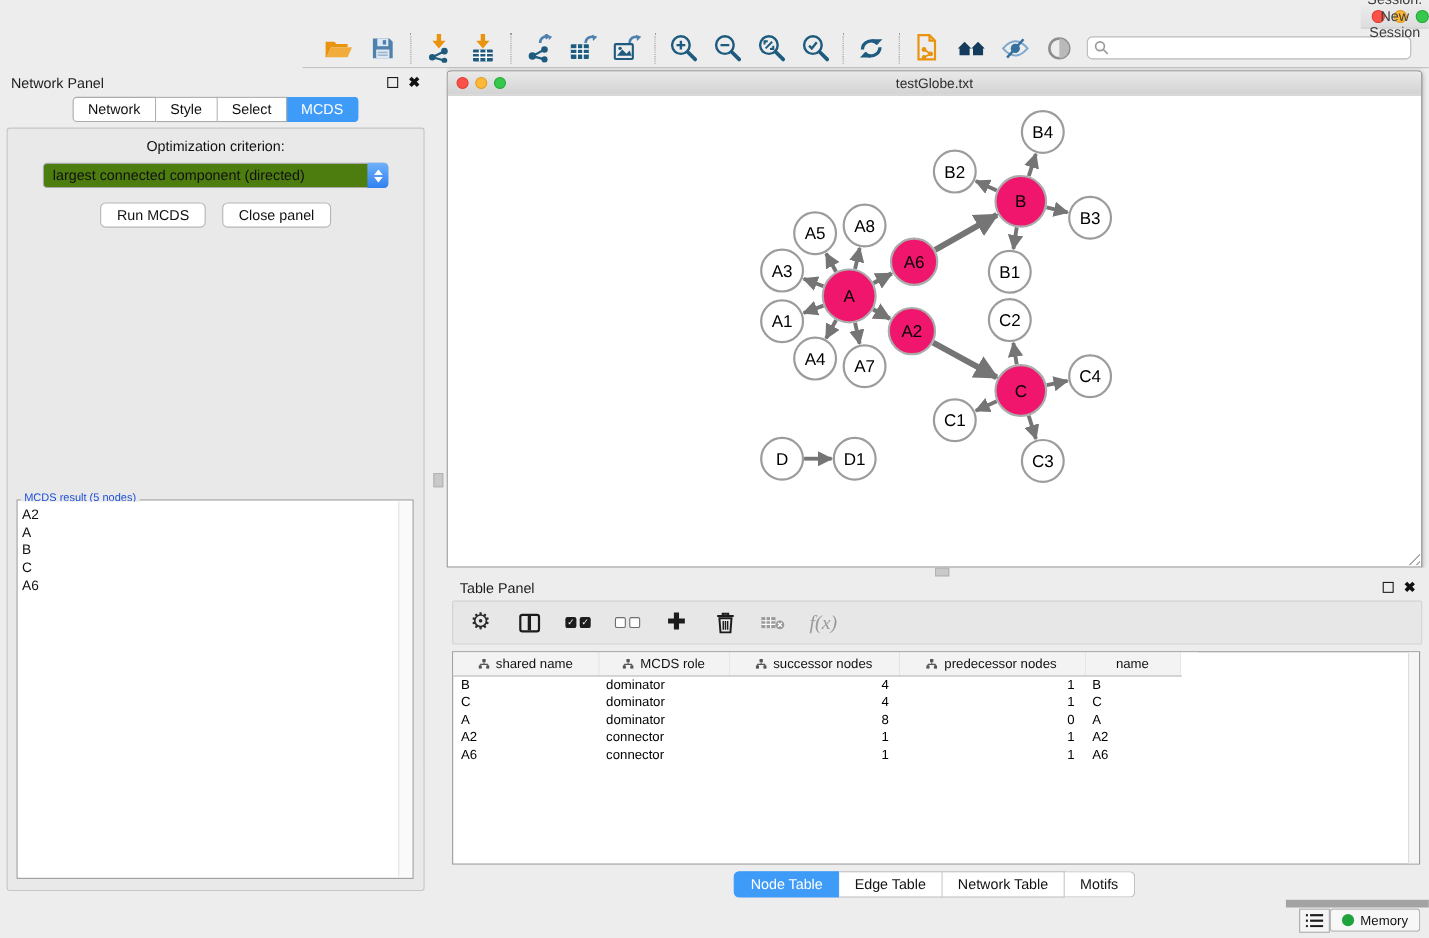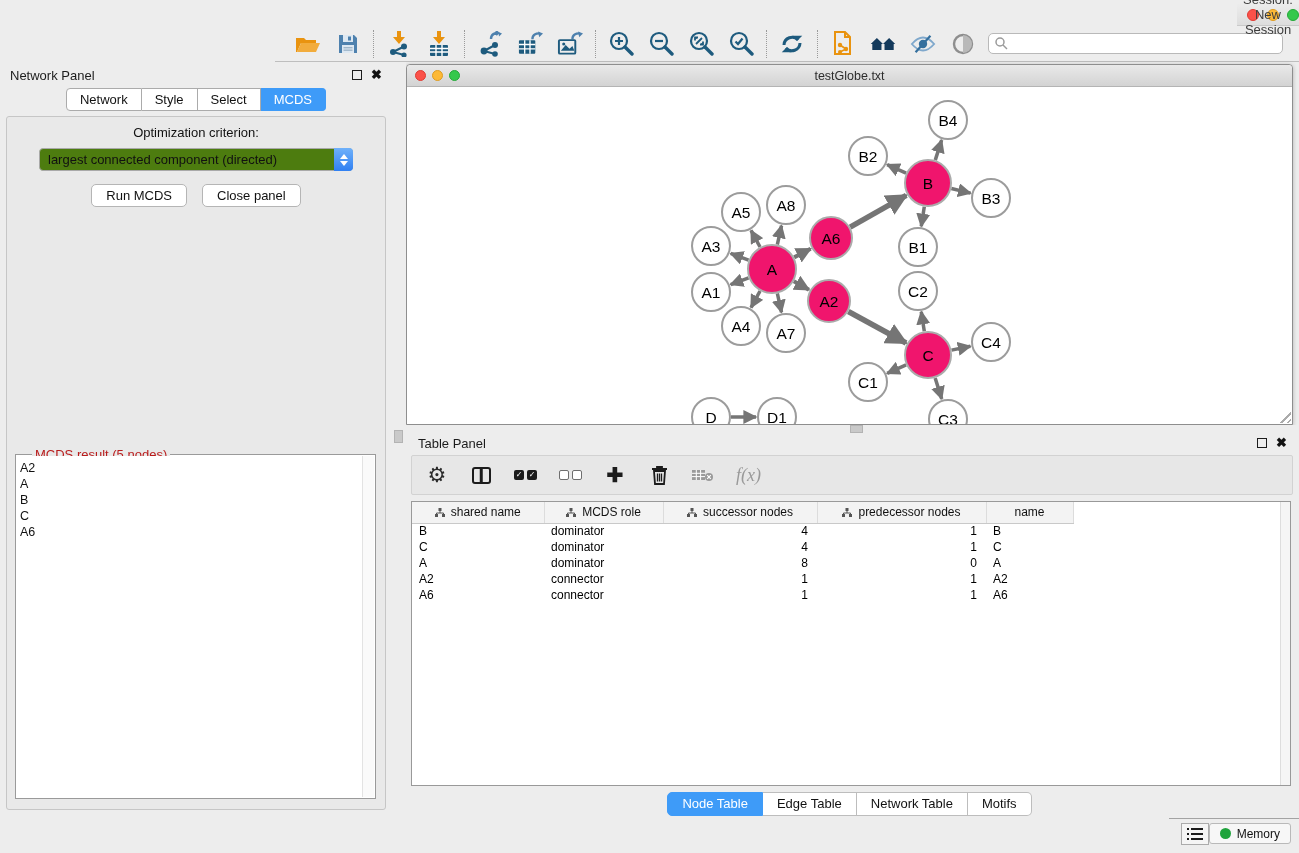--- a/index.html
+++ b/index.html
@@ -43,32 +43,32 @@
   .opt-label { text-align:center; font-size:13px; color:#111; margin-top:8px; }
   .select-row { display:flex; justify-content:center; margin-top:8px; }
   .mac-select { width:314px; height:23px; background:#4d7c0f; border:1px solid #A9A9A9; border-radius:4px; display:flex; align-items:center; position:relative; }
   .mac-select .sel-text { flex:1; font-size:13px; padding-left:8px; color:#111; white-space:nowrap; overflow:hidden; }
   .sel-stepper { width:19px; height:23px; margin:-1px -1px -1px 0; border-radius:0 4px 4px 0; background:linear-gradient(#6FB1FA,#3080F2); display:flex; flex-direction:column; align-items:center; justify-content:center; gap:2px; }
   .tri-up { width:0; height:0; border-left:4px solid transparent; border-right:4px solid transparent; border-bottom:5px solid #fff; }
   .tri-down { width:0; height:0; border-left:4px solid transparent; border-right:4px solid transparent; border-top:5px solid #fff; }
   .btn-row { display:flex; justify-content:center; gap:15px; margin-top:13px; }
   .mac-btn { background:#fff; border:1px solid #B5B5B5; border-radius:5px; font-size:13px; color:#111; padding:3px 14px; font-family:"Liberation Sans",sans-serif; }
   .mcds-fieldset { position:absolute; left:8px; right:9px; top:337px; bottom:10px; border:1px solid #9A9A9A; background:#fff; }
-  .mcds-legend { position:absolute; top:-8px; left:16px; background:#E9E9E9; font-size:13px; color:#b91c1c; padding:0 3px; }
+  .mcds-legend { position:absolute; top:-8px; left:3px; background:#E9E9E9; font-size:10px; color:#1d4ed8; padding:0 3px; }
   .mcds-list { position:absolute; inset:1px 13px 1px 1px; background:#fff; padding:4px 0 0 3px; }
   .mcds-item { font-size:12.5px; color:#111; line-height:16px; }
   .mcds-scroll { position:absolute; top:1px; bottom:1px; right:1px; width:12px; background:#FAFAFA; border-left:1px solid #E3E3E3; }
 
   .v-splitter { width:14px; background:#EDEDED; position:relative; }
   .v-grip { position:absolute; left:2px; top:368px; width:9px; height:13px; background:#C9C9C9; border:1px solid #B3B3B3; }
 
   .right-col { flex:1; display:flex; flex-direction:column; min-width:0; }
 
   
-  .net-window { margin:2px 6px 0 0; height:361px; border:1px solid #8E8E8E; border-radius:4px 4px 0 0; box-shadow:0 1px 4px rgba(0,0,0,.25); display:flex; flex-direction:column; background:#fff; }
+  .net-window { margin:2px 6px 0 0; height:452px; border:1px solid #8E8E8E; border-radius:4px 4px 0 0; box-shadow:0 1px 4px rgba(0,0,0,.25); display:flex; flex-direction:column; background:#fff; }
   .net-titlebar { height:22px; background:linear-gradient(#E9E9E9,#D3D3D3); border-bottom:1px solid #B4B4B4; border-radius:4px 4px 0 0; display:flex; align-items:center; position:relative; }
   .net-titlebar .lights { margin-left:8px; gap:6px; }
   .net-titlebar .light { width:11px; height:11px; }
   .net-title { position:absolute; left:0; right:0; text-align:center; font-size:12.5px; color:#2d2d2d; }
   .net-content { flex:1; position:relative; overflow:hidden; }
   .resize-grip { position:absolute; right:1px; bottom:1px; width:14px; height:14px;
     background:repeating-linear-gradient(135deg, transparent 0 3px, #ABABAB 3px 4.5px);
     clip-path:polygon(100% 0,100% 100%,0 100%); }
 
   .h-splitter { height:6px; position:relative; background:#EDEDED; }
@@ -97,21 +97,21 @@
   .tbl td.ar { text-align:right; padding-right:9px; }
   .tbl-scroll { position:absolute; top:0; bottom:0; right:0; width:10px; background:#F5F5F5; border-left:1px solid #DDD; }
   .tp-tabs { height:28px; display:flex; justify-content:center; align-items:center; }
   .seg-tabs { display:flex; }
   .seg-tab { font-size:13px; color:#111; background:#fff; border:1px solid #BDBDBD; border-left:none; padding:3px 14px; line-height:16px; }
   .seg-tab:first-child { border-left:1px solid #BDBDBD; border-radius:5px 0 0 5px; }
   .seg-tab:last-child { border-radius:0 5px 5px 0; }
   .seg-tab.active { background:#3E9BF8; color:#fff; border-color:#3E9BF8; }
 
   
-  .statusbar { height:30px; background:#EDEDED; border-top:1px solid #a3a3a3; display:flex; align-items:center; padding:0 8px 0 12px; }
+  .statusbar { height:30px; background:#EDEDED; border-top:7px solid #a3a3a3; display:flex; align-items:center; padding:0 8px 0 12px; }
   .list-btn { width:28px; height:22px; background:#F5F5F5; border:1px solid #ABABAB; display:flex; align-items:center; justify-content:center; }
   .memory-btn { margin-left:auto; height:21px; background:#F7F7F7; border:1px solid #B9B9B9; border-radius:3px; display:flex; align-items:center; gap:6px; padding:0 10px; }
   .mem-dot { width:11px; height:11px; border-radius:50%; background:#1FA33C; }
   .memory-btn span.lbl { font-size:12px; color:#111; }
   .wallpaper { height:5px; background:#26374E; }
 
   svg text { font-family:"Liberation Sans",sans-serif; }
 </style>
 </head>
 <body>

